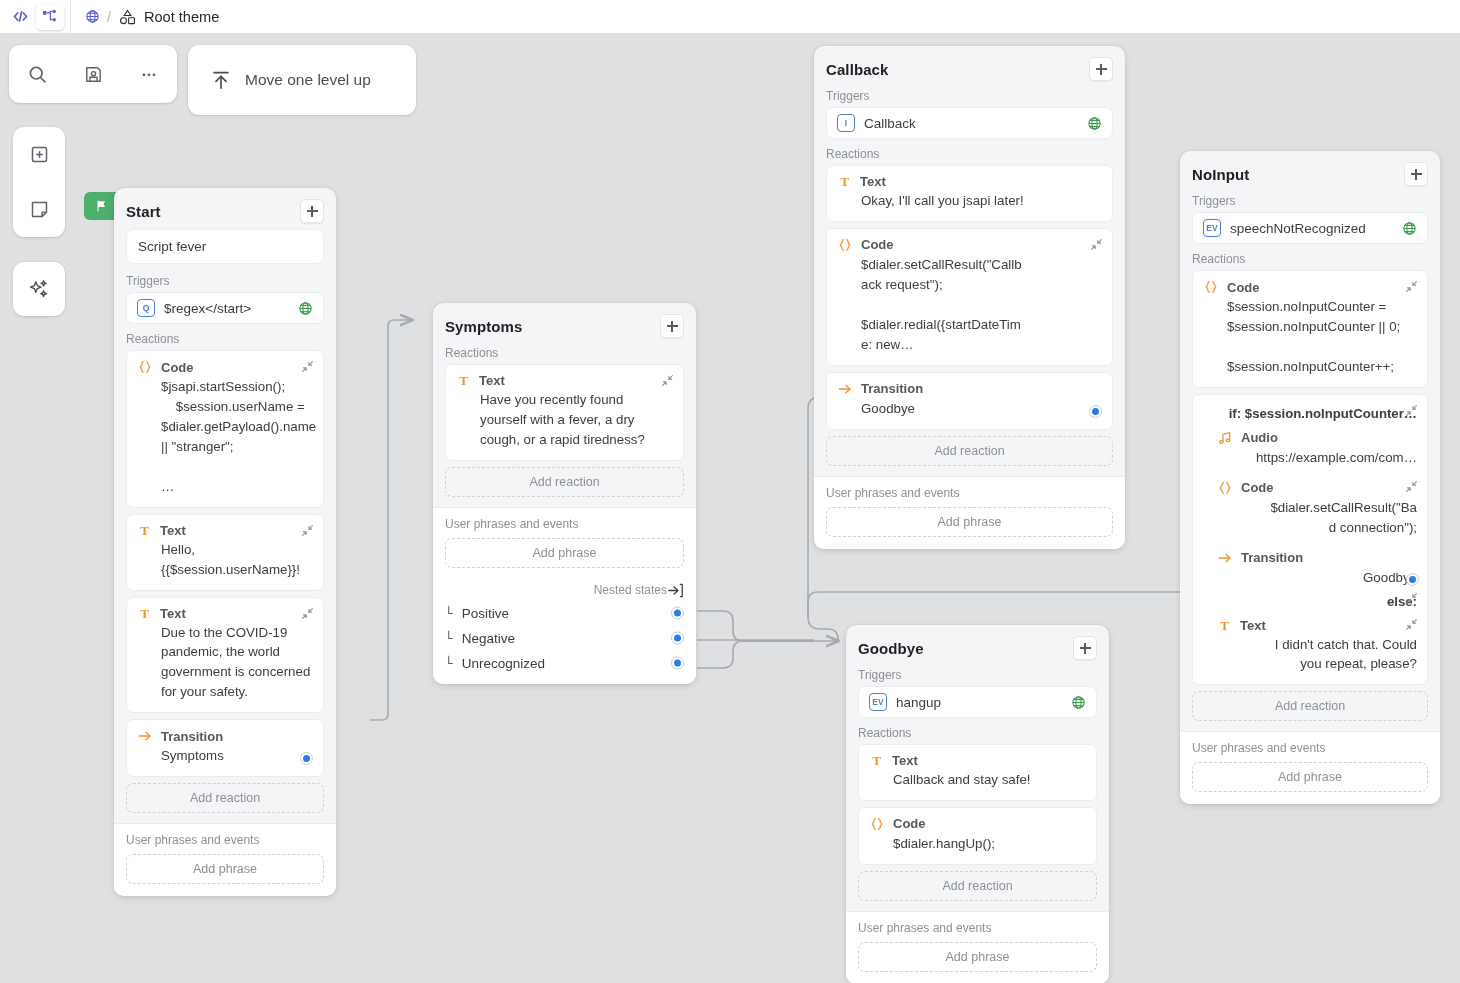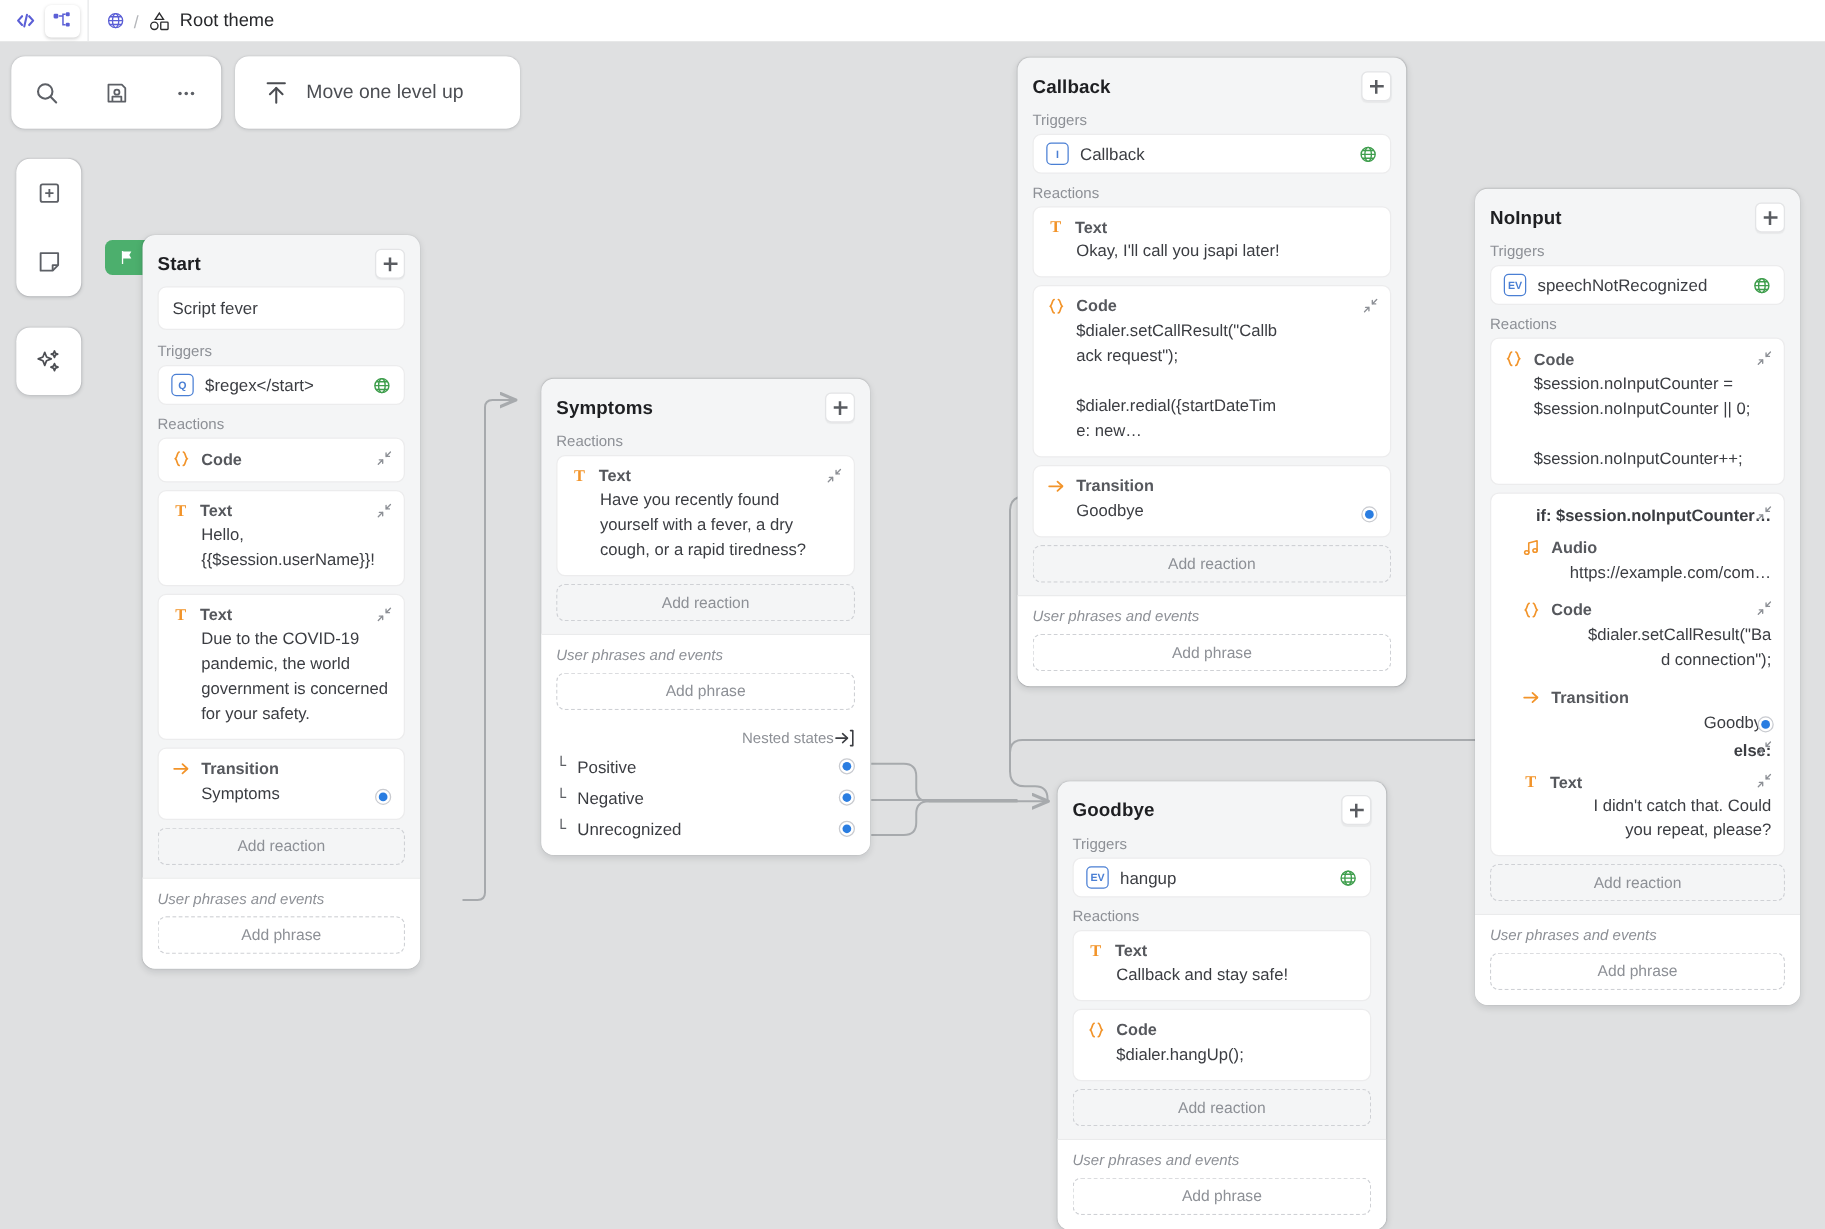--- a/index.html
+++ b/index.html
@@ -27,21 +27,21 @@
   .bc-sep { color: #b4b6ba; font-size: 14px; }
   .bc-title { color: #27282b; font-size: 14.6px; }
 
   
   .toolpanel {
     position: absolute; background: #ffffff; border-radius: 11px;
     box-shadow: 0 1px 3px rgba(16,20,28,.13), 0 0 1px rgba(16,20,28,.12);
   }
   #tp-actions { left: 9px; top: 45px; width: 168px; height: 58px;
                 display: flex; align-items: center; justify-content: space-around; }
-  #tp-moveup { left: 188px; top: 45px; width: 228px; height: 58px;
+  #tp-moveup { left: 188px; top: 45px; width: 228px; height: 70px;
                display: flex; align-items: center; gap: 13px; padding-left: 22px; }
   #tp-moveup .mu-label { font-size: 15.5px; color: #4b4d52; }
   #tp-add { left: 13px; top: 127px; width: 52px; height: 110px;
             display: flex; flex-direction: column; align-items: center; justify-content: space-around; }
   #tp-ai { left: 13px; top: 262px; width: 52px; height: 54px;
            display: flex; align-items: center; justify-content: center; }
   .tool-ic { width: 30px; height: 30px; display: flex; align-items: center; justify-content: center;
              cursor: pointer; border-radius: 6px; }
 
   
@@ -98,21 +98,21 @@
                border: 1.5px solid #c9cbd0; background:#fff;
                display:flex; align-items:center; justify-content:center; }
   .radio-dot i { width: 7px; height: 7px; border-radius: 50%; background:#2a7de1; display:block; }
 
   .dashbtn {
     border: 1px dashed #cfd1d5; border-radius: 7px; height: 30px;
     display: flex; align-items: center; justify-content: center;
     font-size: 12.5px; color: #8d9096; cursor: pointer; background: transparent;
   }
   .footer-sect { background: #fff; border-top: 1px solid #eaebec; padding: 9px 12px 12px 12px; }
-  .footer-sect .sect-label { padding: 0 0 7px 0; font-style: italic; }
+  .footer-sect .sect-label { padding: 0 0 7px 0; }
 
   .nested-head { display: flex; align-items: center; justify-content: flex-end;
                  padding: 10px 12px 2px 12px; }
   .nested-head .sect-label { padding: 0; }
   .nested-row { display: flex; align-items: center; gap: 9px; padding: 5px 12px; position: relative;
                 font-size: 13.5px; color: #3b3d42; cursor: pointer; }
   .nested-row .rdot { position: absolute; right: 12px; top: 50%; transform: translateY(-50%);
                       width: 13px; height: 13px; border-radius: 50%; border: 1.5px solid #c9cbd0;
                       background: #fff; display:flex; align-items:center; justify-content:center; }
   .nested-row .rdot i { width: 7px; height: 7px; border-radius: 50%; background: #2a7de1; display:block; }
@@ -284,20 +284,26 @@
     <div class="node-body">
 
       <div class="rxn">
         <div class="rxn-head">
           <svg width="16" height="16" viewBox="0 0 24 24" fill="none" stroke="#f2942a" stroke-width="2" stroke-linecap="round">
             <path d="M9.5 4 C7 4 7.5 10 5 12 C7.5 14 7 20 9.5 20"></path>
               <path d="M14.5 4 C17 4 16.5 10 19 12 C16.5 14 17 20 14.5 20"></path>
           </svg>
           <span class="rxn-name">Code</span>
         </div>
+        <div class="rxn-body">$jsapi.startSession();
+    $session.userName =
+$dialer.getPayload().name
+|| "stranger";
+
+…</div>
         <svg class="collapse-ic" width="13" height="13" viewBox="0 0 24 24" fill="none" stroke="#8d9096" stroke-width="2" stroke-linecap="round">
           <path d="M3 21 L9.5 14.5 M9.5 14.5 H4.5 M9.5 14.5 V19.5"></path>
             <path d="M21 3 L14.5 9.5 M14.5 9.5 H19.5 M14.5 9.5 V4.5"></path>
         </svg>
       </div>
 
       <div class="rxn">
         <div class="rxn-head">
           <svg width="15" height="15" viewBox="0 0 24 24">
             <text x="12" y="19" font-family="Liberation Serif, serif" font-size="21" font-weight="bold" fill="#f2942a" text-anchor="middle">T</text>

